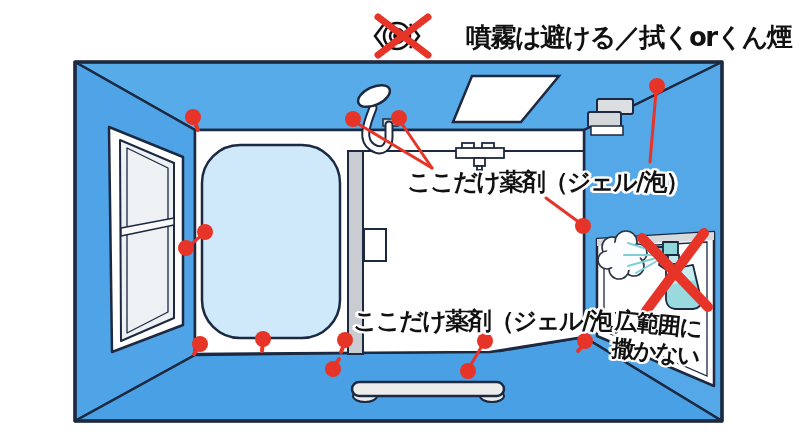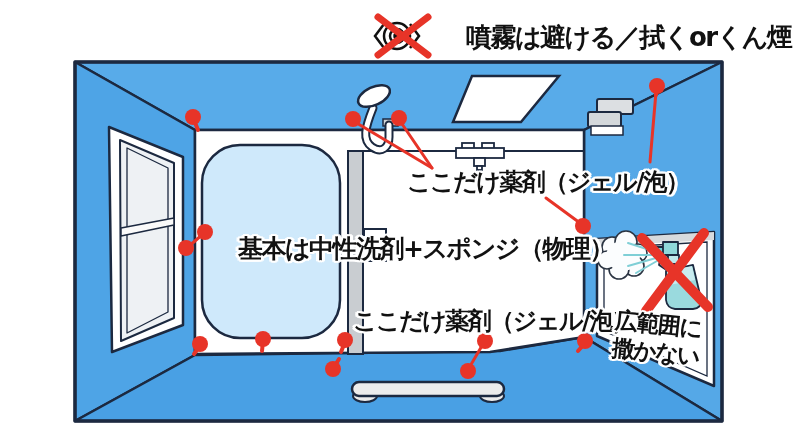--- a/index.html
+++ b/index.html
@@ -183,21 +183,20 @@
       <circle cx="468" cy="371" r="8"></circle>
       <circle cx="485" cy="341" r="8"></circle>
       <circle cx="585" cy="341" r="8"></circle>
     </g>
   </svg>
 
   <div class="label caption">噴霧は避ける／拭くorくん煙</div>
 
   <div class="label outlined lbl-top">ここだけ薬剤（ジェル/泡）</div>
 
-  <div class="label outlined lbl-mid">基本は中性洗剤+スポンジ（物理）</div>
 
   <div class="label outlined lbl-bottom">ここだけ薬剤（ジェル/泡）</div>
 
   <div class="panel-text outlined">
     <div>広範囲に</div>
     <div>撒かない</div>
   </div>
 
 </div>
 

